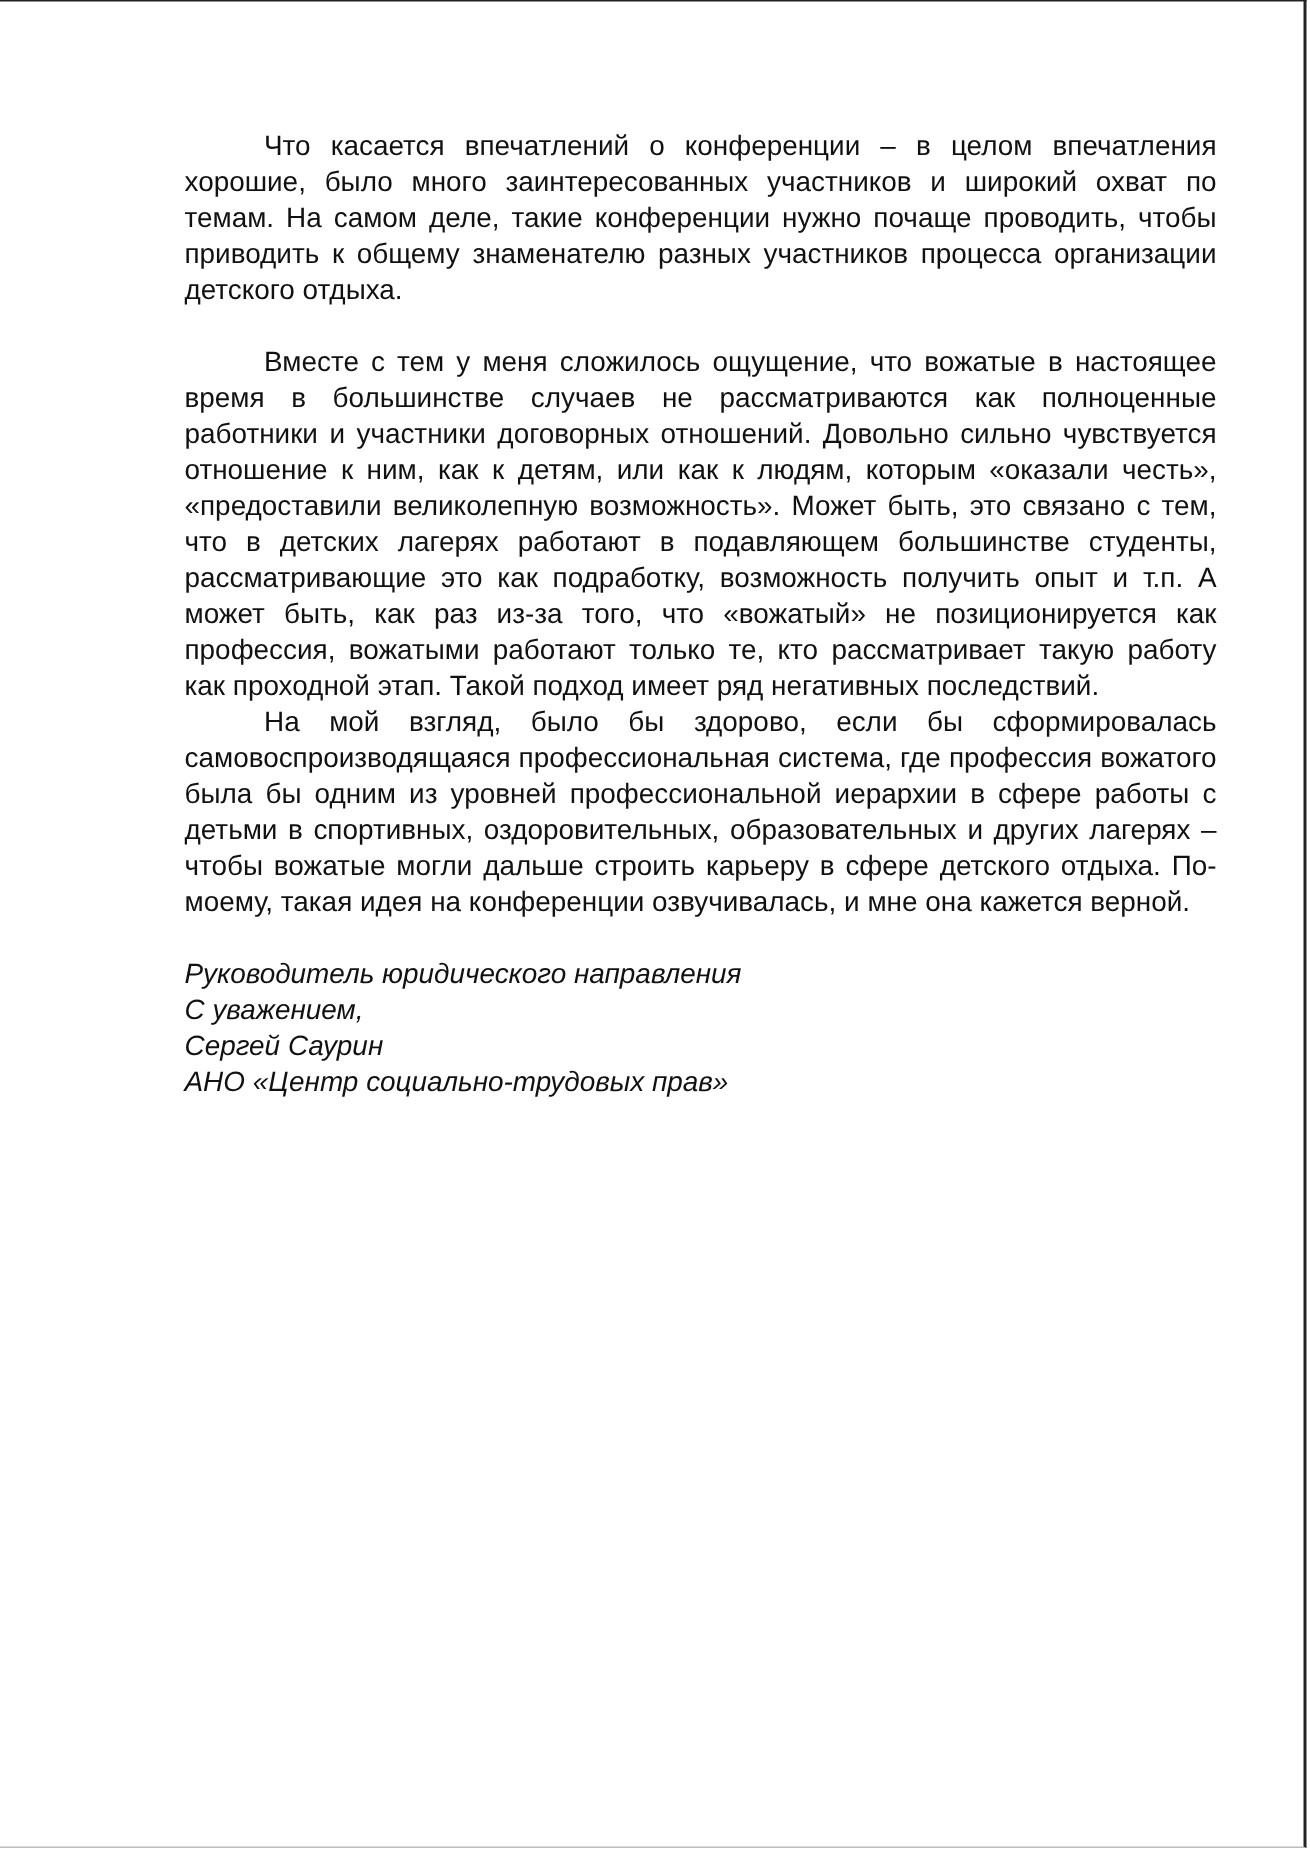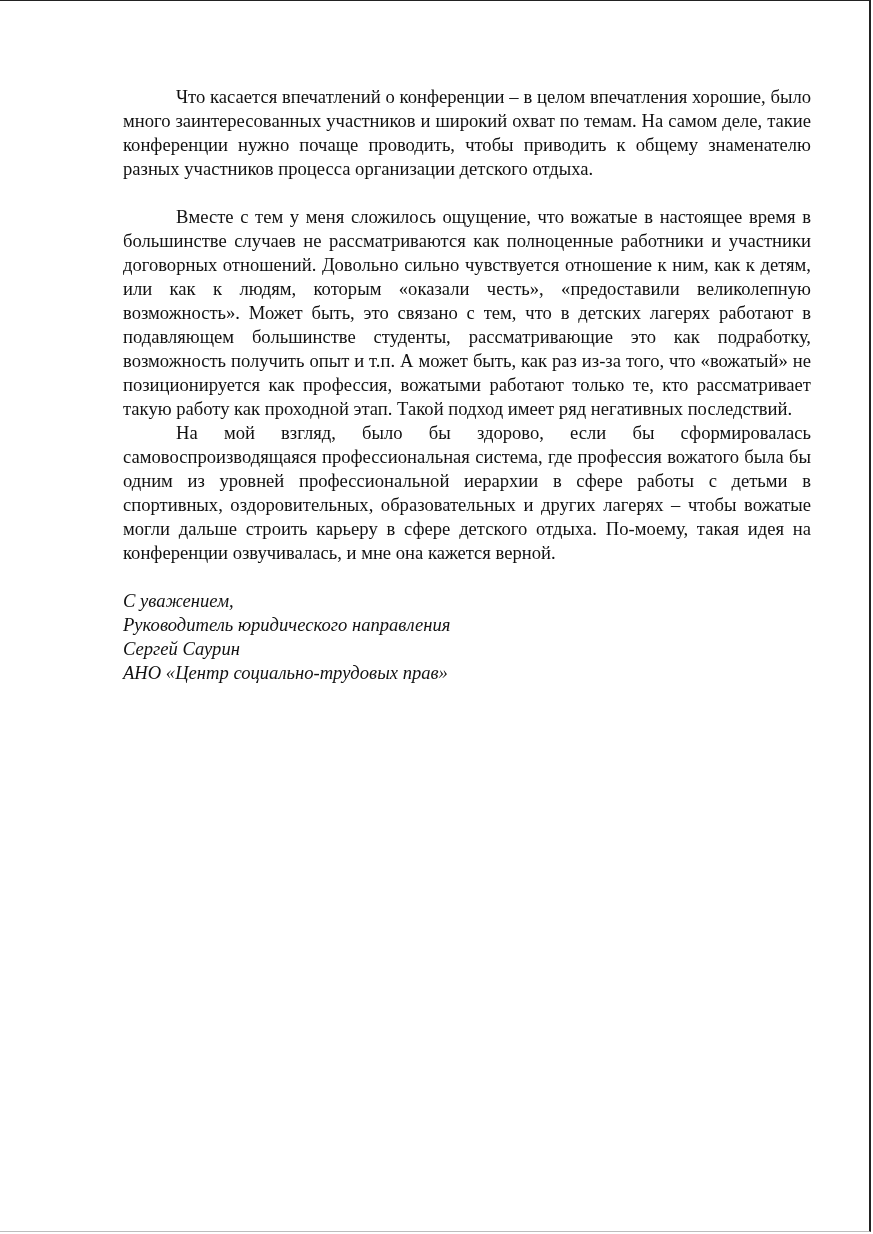--- a/index.html
+++ b/index.html
@@ -23,21 +23,21 @@
       border-top: 1px solid #222222;
       border-right: 2px solid #222222;
       border-bottom: 1px solid #bdbdbd;
       box-sizing: border-box;
     }
     .content {
       position: absolute;
       left: 123px;
       top: 84px;
       width: 688px;
-      font-family: Liberation Serif, serif;
+      font-family: Liberation Sans, sans-serif;
       font-size: 18.6px;
       line-height: 24px;
       color: #111111;
     }
     .para {
       margin: 0;
       text-align: justify;
       text-indent: 53px;
     }
     .gap {
@@ -56,19 +56,19 @@
 <body>
 
 <div class="page">
   <div class="content">
     <p class="para">Что касается впечатлений о конференции – в целом впечатления хорошие, было много заинтересованных участников и широкий охват по темам. На самом деле, такие конференции нужно почаще проводить, чтобы приводить к общему знаменателю разных участников процесса организации детского отдыха.</p>
     <div class="gap"></div>
     <p class="para">Вместе с тем у меня сложилось ощущение, что вожатые в настоящее время в большинстве случаев не рассматриваются как полноценные работники и участники договорных отношений. Довольно сильно чувствуется отношение к ним, как к детям, или как к людям, которым «оказали честь», «предоставили великолепную возможность». Может быть, это связано с тем, что в детских лагерях работают в подавляющем большинстве студенты, рассматривающие это как подработку, возможность получить опыт и т.п. А может быть, как раз из-за того, что «вожатый» не позиционируется как профессия, вожатыми работают только те, кто рассматривает такую работу как проходной этап. Такой подход имеет ряд негативных последствий.</p>
     <p class="para">На мой взгляд, было бы здорово, если бы сформировалась самовоспроизводящаяся профессиональная система, где профессия вожатого была бы одним из уровней профессиональной иерархии в сфере работы с детьми в спортивных, оздоровительных, образовательных и других лагерях – чтобы вожатые могли дальше строить карьеру в сфере детского отдыха. По-моему, такая идея на конференции озвучивалась, и мне она кажется верной.</p>
 
     <div class="signature">
+      <div>Руководитель юридического направления</div>
       <div>С уважением,</div>
-      <div>Руководитель юридического направления</div>
       <div>Сергей Саурин</div>
       <div>АНО «Центр социально-трудовых прав»</div>
     </div>
   </div>
 </div>
 
 </body></html>

